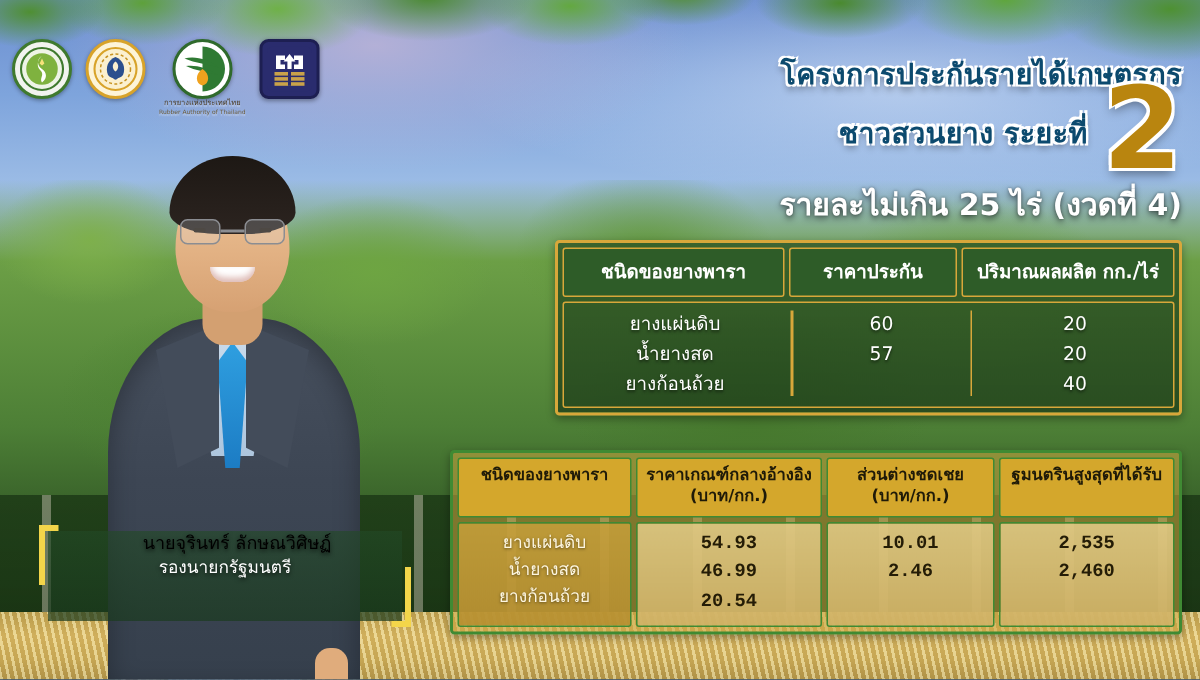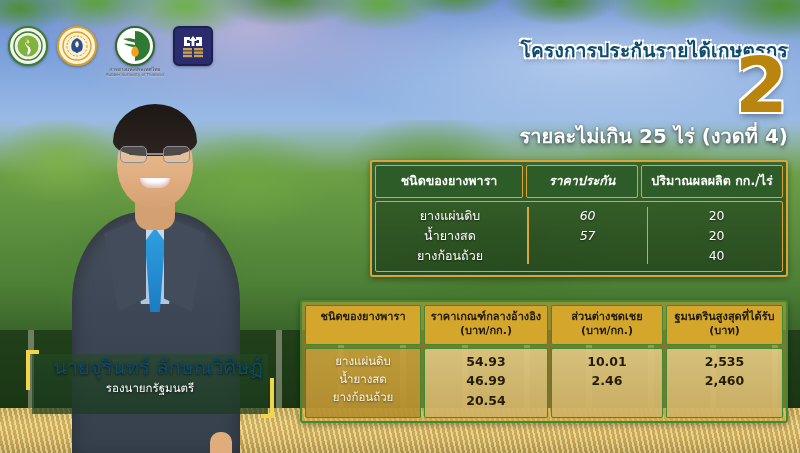--- a/index.html
+++ b/index.html
@@ -158,21 +158,21 @@
   }
   .t1-head{display:flex;gap:3px;}
   .t1-head > div{
     background:#2e5c28;border:1.6px solid #d8a73a;border-radius:2px;
     color:#ffffff;font-size:12.5px;font-weight:bold;text-align:center;
     padding:5px 2px 6px;
   }
   .t1-body{display:flex;gap:3px;margin-top:3px;
            border:1.6px solid #d8a73a;border-radius:2px;padding:5px 0 7px;}
   .t1-body > div{display:flex;flex-direction:column;gap:2px;}
-  .t1-c0{flex:0 0 148px;} .t1-c1{flex:0 0 112px;font-style:italic;} .t1-c2{flex:1;}
+  .t1-c0{flex:0 0 148px;} .t1-c1{flex:0 0 112px;} .t1-c2{flex:1;}
   .t1-body .cell{color:#ffffff;font-size:12.5px;text-align:center;line-height:1.42;
                  text-shadow:0 1px 2px rgba(0,0,0,.55);}
   .t1-sep{width:1.6px;background:#d8a73a;align-self:stretch;}
 
   
   .table2{
     position:absolute;left:300px;top:300px;width:488px;z-index:7;
     border:2px solid #3f8a33;border-radius:3px;
     background:rgba(205,166,63,.55);
     box-shadow:0 2px 6px rgba(0,0,0,.35);
@@ -188,32 +188,32 @@
   .t2-body > div{
     border:1.6px solid #3f8a33;border-radius:2px;padding:4px 0 6px;
     display:flex;flex-direction:column;gap:1px;
   }
   .t2-c0{flex:0 0 116px;background:linear-gradient(180deg,rgba(200,160,58,.85),rgba(182,143,48,.9));}
   .t2-c1{flex:0 0 124px;background:linear-gradient(180deg,rgba(226,203,134,.88),rgba(208,178,102,.9));}
   .t2-c2{flex:0 0 112px;background:linear-gradient(180deg,rgba(226,203,134,.88),rgba(208,178,102,.9));}
   .t2-c3{flex:1;background:linear-gradient(180deg,rgba(226,203,134,.88),rgba(208,178,102,.9));}
   .t2-c0 .cell{color:#fdf6e0;font-size:11.5px;text-align:center;line-height:1.5;
                text-shadow:0 1px 2px rgba(0,0,0,.5);}
-  .t2-num{color:#241c06;font-size:12.5px;font-weight:bold;text-align:center;line-height:1.5;}
+  .t2-num{color:#241c06;font-size:12.5px;font-weight:bold;text-align:center;line-height:1.5;font-family:Liberation Mono, monospace;}
 
   
   .caption{position:absolute;left:26px;top:350px;width:248px;height:68px;z-index:8;}
   .cap-bg{position:absolute;left:6px;top:4px;right:6px;bottom:4px;
           background:linear-gradient(180deg,rgba(34,73,38,.62),rgba(26,58,30,.7));}
   .cap-brL{position:absolute;left:0;top:0;width:13px;height:40px;
            border-left:4px solid #f3d54a;border-top:4px solid #f3d54a;}
   .cap-brR{position:absolute;right:0;bottom:0;width:13px;height:40px;
            border-right:4px solid #f3d54a;border-bottom:4px solid #f3d54a;}
   .cap-txt{position:relative;text-align:center;padding-top:5px;}
-  .cap-name{font-size:20px;color:#0c4a6e;line-height:1.25;text-shadow:0 1px 3px rgba(0,0,0,.7);padding-left:16px;}
+  .cap-name{font-size:12px;color:#000000;line-height:1.25;text-shadow:0 1px 3px rgba(0,0,0,.7);padding-left:16px;}
   .cap-r1{font-size:11.5px;color:#ffffff;line-height:1.45;text-shadow:0 1px 3px rgba(0,0,0,.7);}
   .cap-r2{font-size:11.5px;color:#ffffff;line-height:1.45;text-shadow:0 1px 3px rgba(0,0,0,.7);}
 </style>
 </head>
 <body>
 
 <div class="stage">
 
   <div class="bg-sky"></div>
   <div class="bg-forest"></div>
@@ -301,20 +301,21 @@
         <b></b>
         <i class="r"></i>
     </div>
     <div class="p-mouth"></div>
     <div class="p-hand"></div>
   </div>
 
   <div class="title-block">
     <div class="t-line1">โครงการประกันรายได้เกษตรกร</div>
     <div class="t-line2-row">
+      <span class="t-line2">ชาวสวนยาง ระยะที่</span>
       <span class="t-big2">2</span>
     </div>
     <div class="t-sub">รายละไม่เกิน 25 ไร่ (งวดที่ 4)</div>
   </div>
 
   <div class="table1">
     <div class="t1-head">
       <div class="t1-c0">ชนิดของยางพารา</div>
       <div class="t1-c1">ราคาประกัน</div>
       <div class="t1-c2">ปริมาณผลผลิต กก./ไร่</div>
@@ -347,21 +348,20 @@
       <div class="t2-c1">
         <div>ราคาเกณฑ์กลางอ้างอิง</div>
         <div>(บาท/กก.)</div>
       </div>
       <div class="t2-c2">
         <div>ส่วนต่างชดเชย</div>
         <div>(บาท/กก.)</div>
       </div>
       <div class="t2-c3">
         <div>ฐมนตรินสูงสุดที่ได้รับ</div>
-        <div>(บาท)</div>
       </div>
     </div>
     <div class="t2-body">
       <div class="t2-c0">
         <div class="cell">ยางแผ่นดิบ</div>
         <div class="cell">น้ำยางสด</div>
         <div class="cell">ยางก้อนถ้วย</div>
       </div>
       <div class="t2-c1">
         <div class="t2-num">54.93</div>

